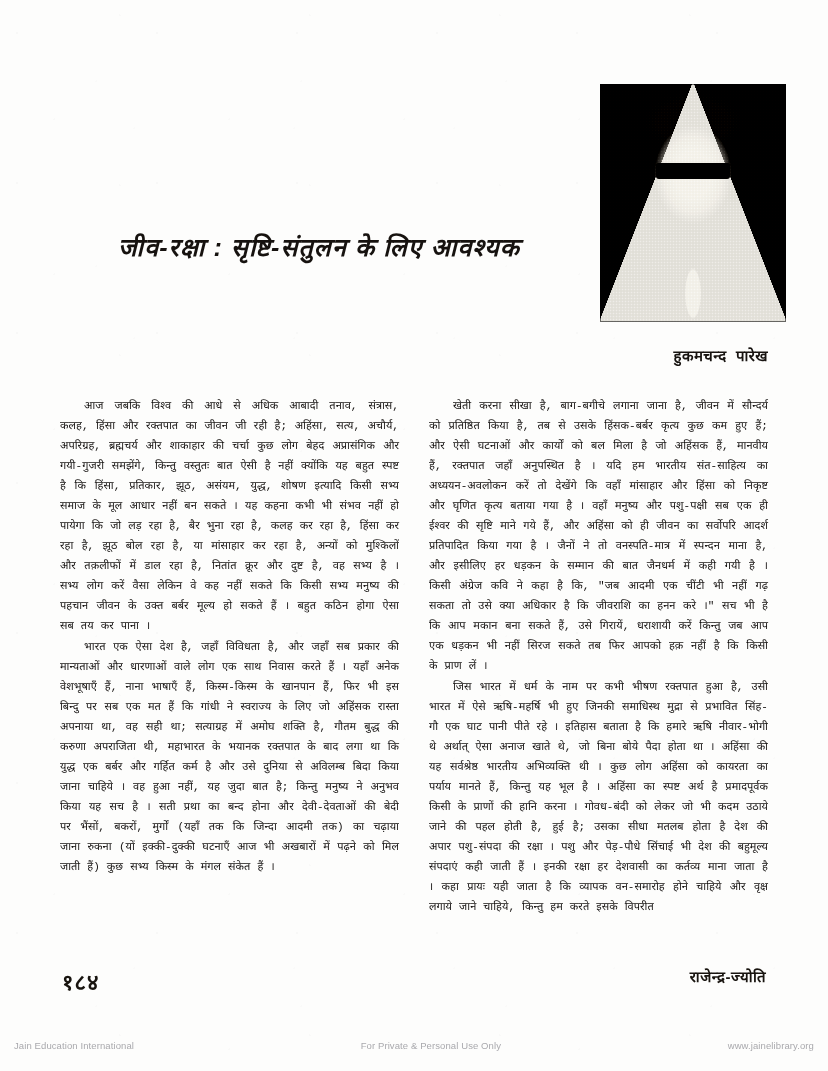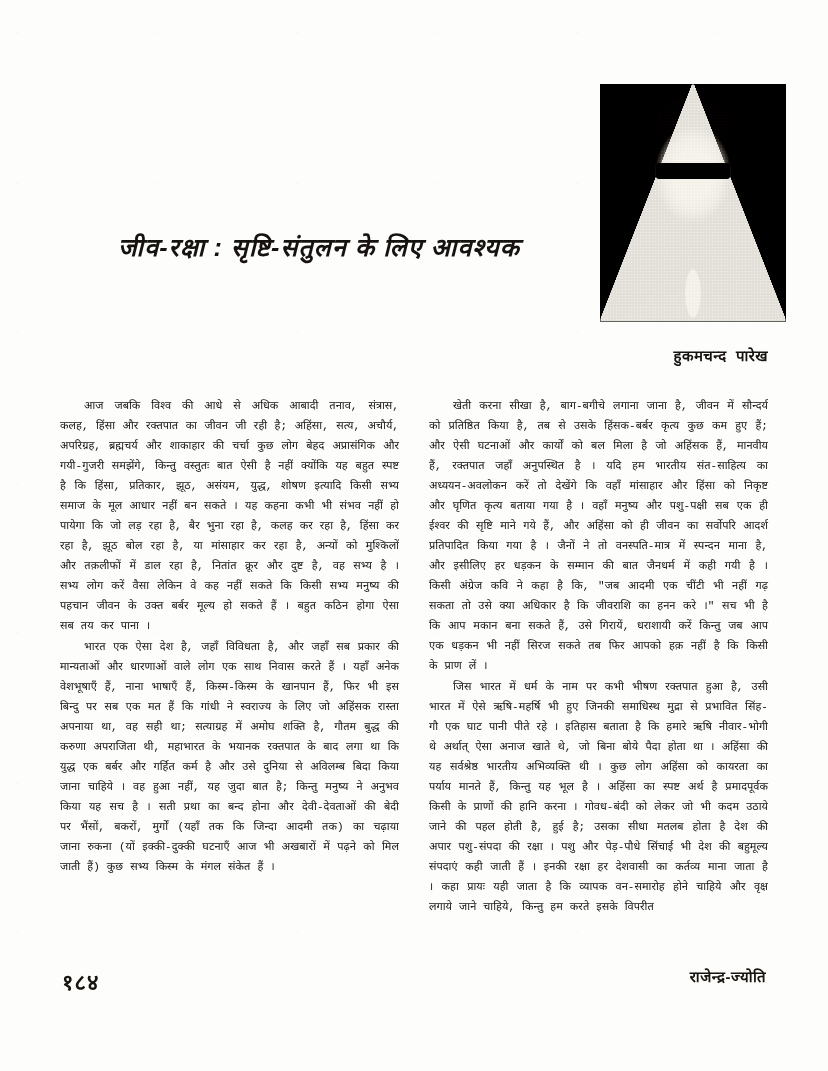--- a/index.html
+++ b/index.html
@@ -210,14 +210,19 @@
       <p>खेती करना सीखा है, बाग-बगीचे लगाना जाना है, जीवन में सौन्दर्य को प्रतिष्ठित किया है, तब से उसके हिंसक-बर्बर कृत्य कुछ कम हुए हैं; और ऐसी घटनाओं और कार्यों को बल मिला है जो अहिंसक हैं, मानवीय हैं, रक्तपात जहाँ अनुपस्थित है । यदि हम भारतीय संत-साहित्य का अध्ययन-अवलोकन करें तो देखेंगे कि वहाँ मांसाहार और हिंसा को निकृष्ट और घृणित कृत्य बताया गया है । वहाँ मनुष्य और पशु-पक्षी सब एक ही ईश्वर की सृष्टि माने गये हैं, और अहिंसा को ही जीवन का सर्वोपरि आदर्श प्रतिपादित किया गया है । जैनों ने तो वनस्पति-मात्र में स्पन्दन माना है, और इसीलिए हर धड़कन के सम्मान की बात जैनधर्म में कही गयी है । किसी अंग्रेज कवि ने कहा है कि, "जब आदमी एक चींटी भी नहीं गढ़ सकता तो उसे क्या अधिकार है कि जीवराशि का हनन करे ।" सच भी है कि आप मकान बना सकते हैं, उसे गिरायें, धराशायी करें किन्तु जब आप एक धड़कन भी नहीं सिरज सकते तब फिर आपको हक़ नहीं है कि किसी के प्राण लें ।</p>
       <p>जिस भारत में धर्म के नाम पर कभी भीषण रक्तपात हुआ है, उसी भारत में ऐसे ऋषि-महर्षि भी हुए जिनकी समाधिस्थ मुद्रा से प्रभावित सिंह-गौ एक घाट पानी पीते रहे । इतिहास बताता है कि हमारे ऋषि नीवार-भोगी थे अर्थात् ऐसा अनाज खाते थे, जो बिना बोये पैदा होता था । अहिंसा की यह सर्वश्रेष्ठ भारतीय अभिव्यक्ति थी । कुछ लोग अहिंसा को कायरता का पर्याय मानते हैं, किन्तु यह भूल है । अहिंसा का स्पष्ट अर्थ है प्रमादपूर्वक किसी के प्राणों की हानि करना । गोवध-बंदी को लेकर जो भी कदम उठाये जाने की पहल होती है, हुई है; उसका सीधा मतलब होता है देश की अपार पशु-संपदा की रक्षा । पशु और पेड़-पौधे सिंचाई भी देश की बहुमूल्य संपदाएं कही जाती हैं । इनकी रक्षा हर देशवासी का कर्तव्य माना जाता है । कहा प्रायः यही जाता है कि व्यापक वन-समारोह होने चाहिये और वृक्ष लगाये जाने चाहिये, किन्तु हम करते इसके विपरीत</p>
     </div>
 
   </div>
 
   <div class="folio">१८४</div>
 
   <div class="journal-name">राजेन्द्र-ज्योति</div>
 
+  <div class="scan-footer">
+    <span>Jain Education International</span>
+    <span class="mid">For Private &amp; Personal Use Only</span>
+    <span>www.jainelibrary.org</span>
+  </div>
 
 </div>
 
 </body></html>

